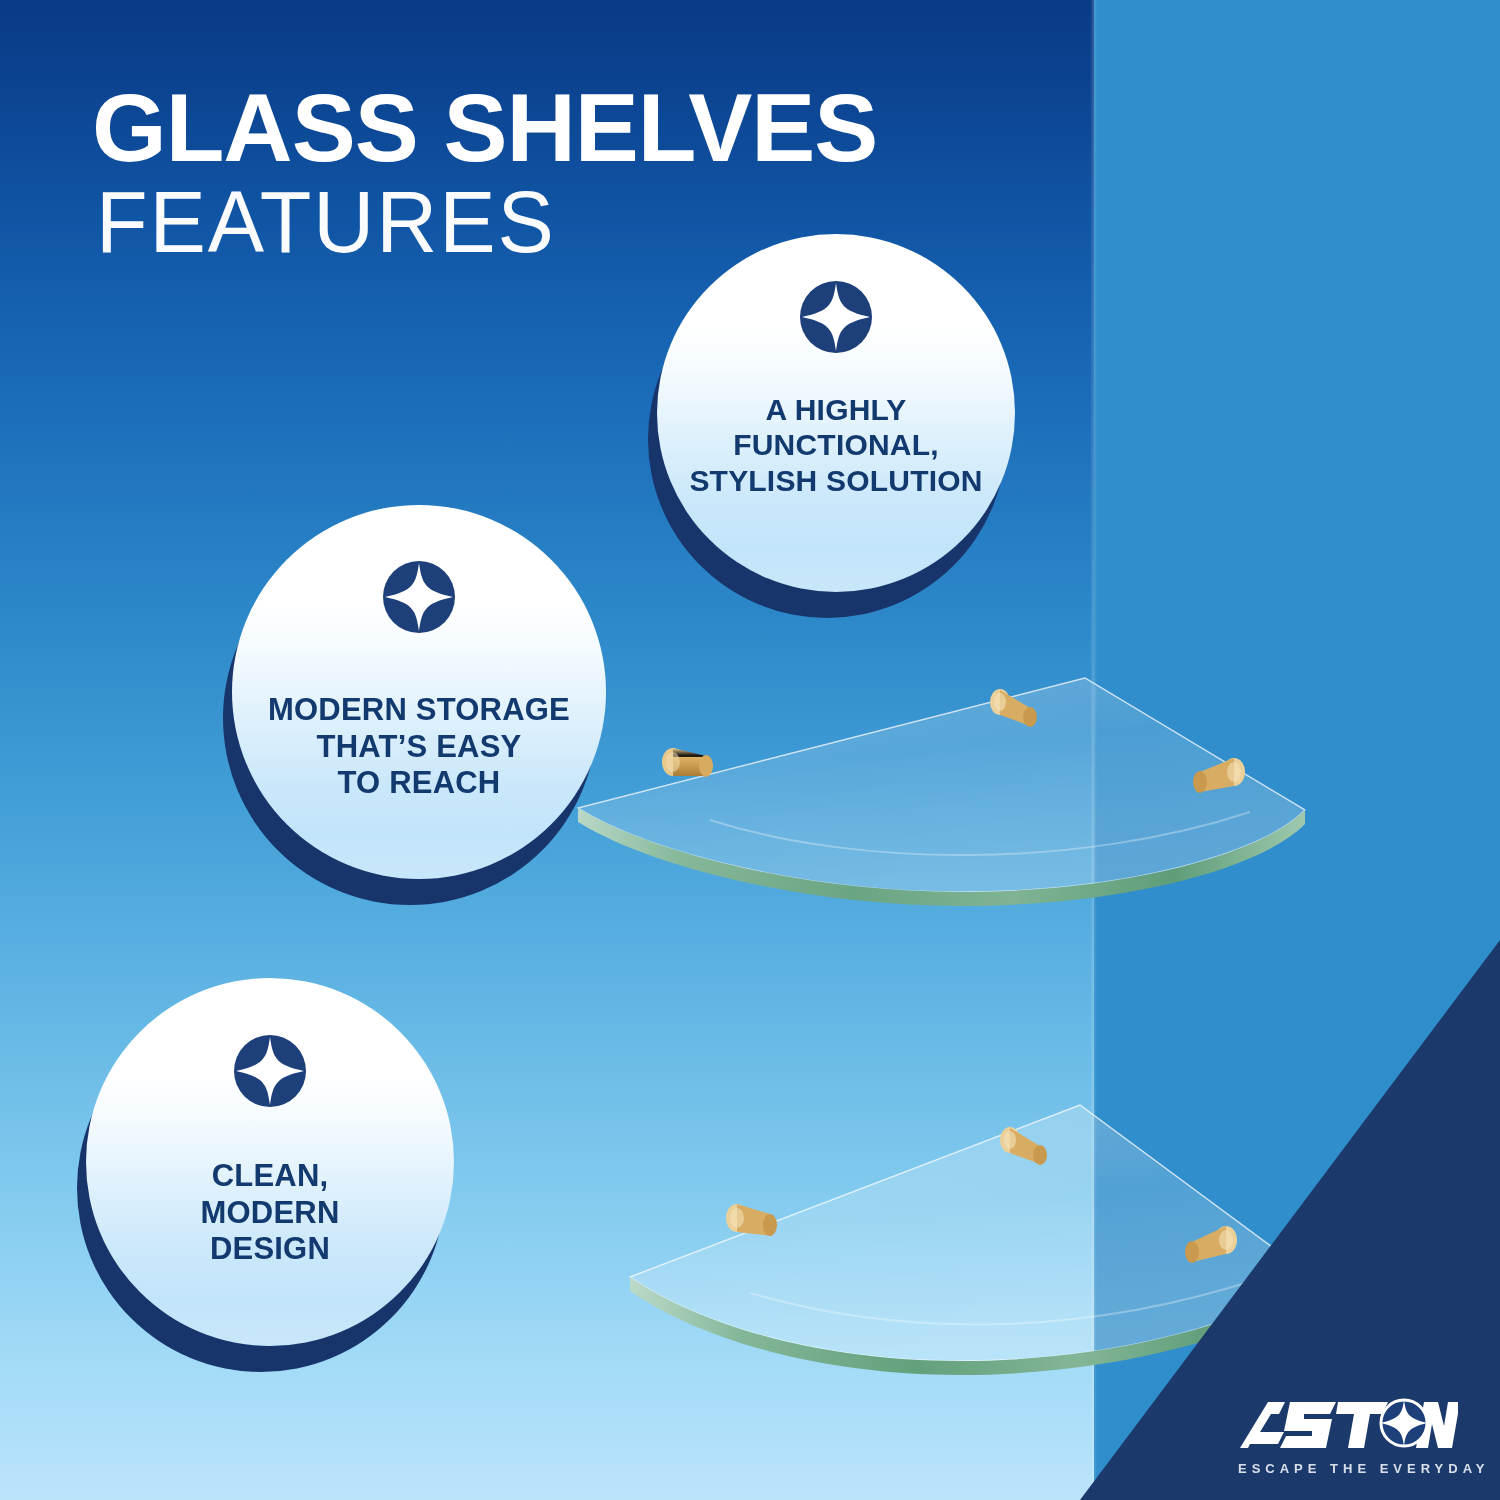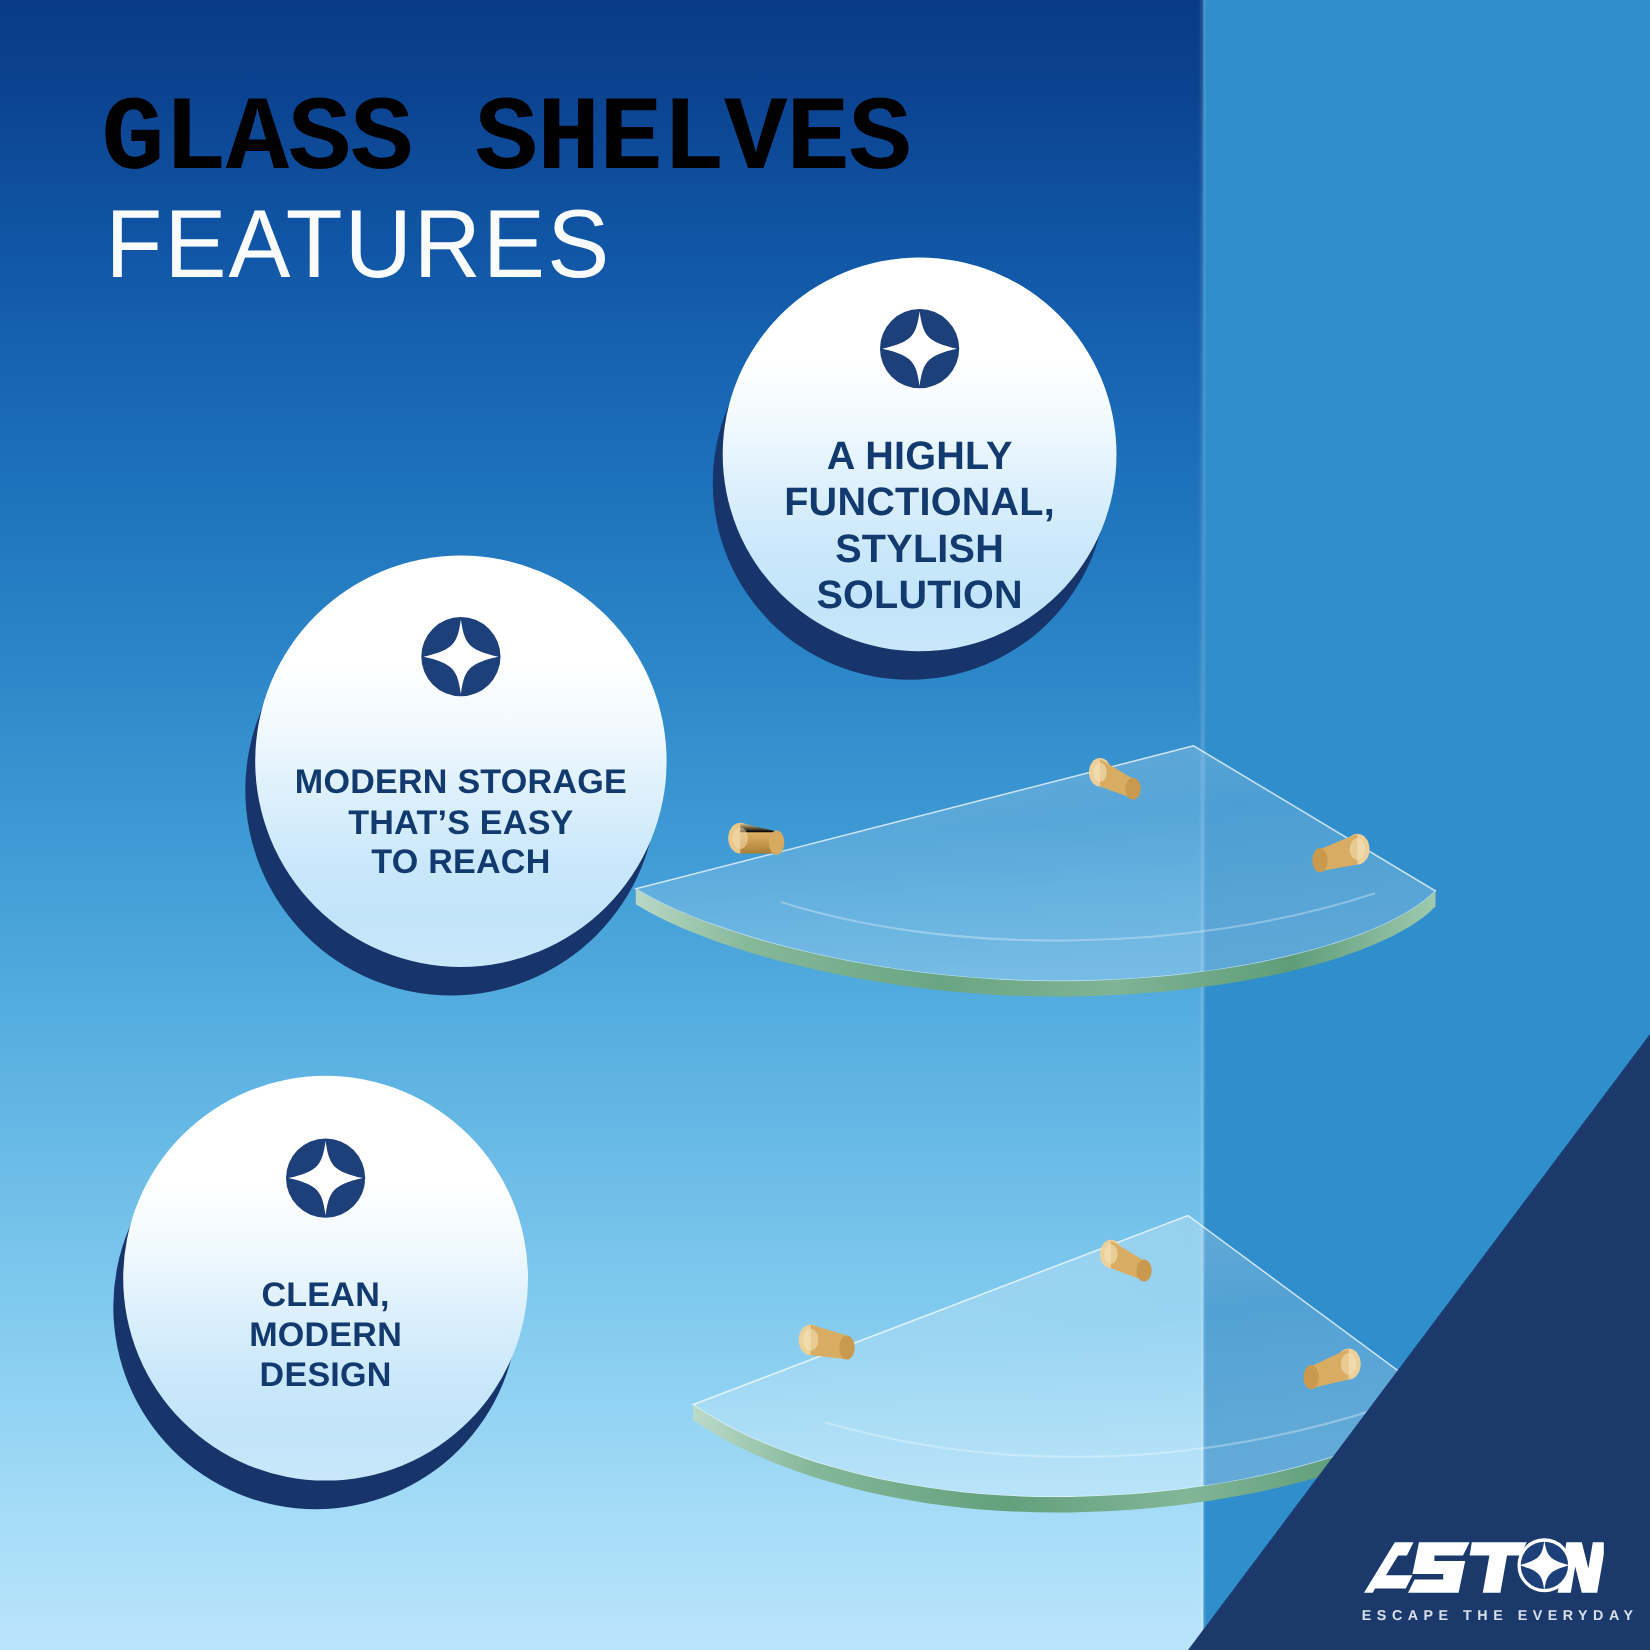--- a/index.html
+++ b/index.html
@@ -76,22 +76,22 @@
   }
 
   
   .title-block {
     position: absolute;
     left: 92px; top: 82px;
     width: 960px;
   }
   .title-main {
     margin: 0;
-    color: #000000;
-    font-family: Liberation Mono, monospace;
+    color: #ffffff;
+    font-family: Liberation Sans, sans-serif;
     font-weight: bold;
     font-size: 96px;
     line-height: 0.96;
     letter-spacing: -1px;
     white-space: nowrap;
   }
   .title-sub {
     margin: 4px 0 0 4px;
     color: #ffffff;
     font-family: "Liberation Sans", sans-serif;
@@ -151,36 +151,36 @@
     white-space: pre-line;
   }
 
   
   #badge-highly-functional {
     left: 657px; top: 234px;
     width: 358px; height: 358px;
   }
   #badge-highly-functional .badge-disc { padding-top: 46px; }
   #badge-highly-functional .badge-text {
-    font-size: 36px; margin-top: 34px; width: 320px;
+    font-size: 30px; margin-top: 34px; width: 320px;
   }
 
   
   #badge-modern-storage {
     left: 232px; top: 505px;
     width: 374px; height: 374px;
   }
   #badge-modern-storage .badge-disc { padding-top: 55px; gap: 16px; }
   #badge-modern-storage .badge-text {
     font-size: 31px; margin-top: 38px; width: 340px;
   }
 
   
   #badge-clean-design {
-    left: 112px; top: 978px;
+    left: 86px; top: 978px;
     width: 368px; height: 368px;
   }
   #badge-clean-design .badge-disc { padding-top: 56px; }
   #badge-clean-design .badge-text {
     font-size: 31px; margin-top: 46px; width: 320px;
   }
 
   
   .shelf { position: absolute; }
   .shelf svg { display: block; overflow: visible; }

